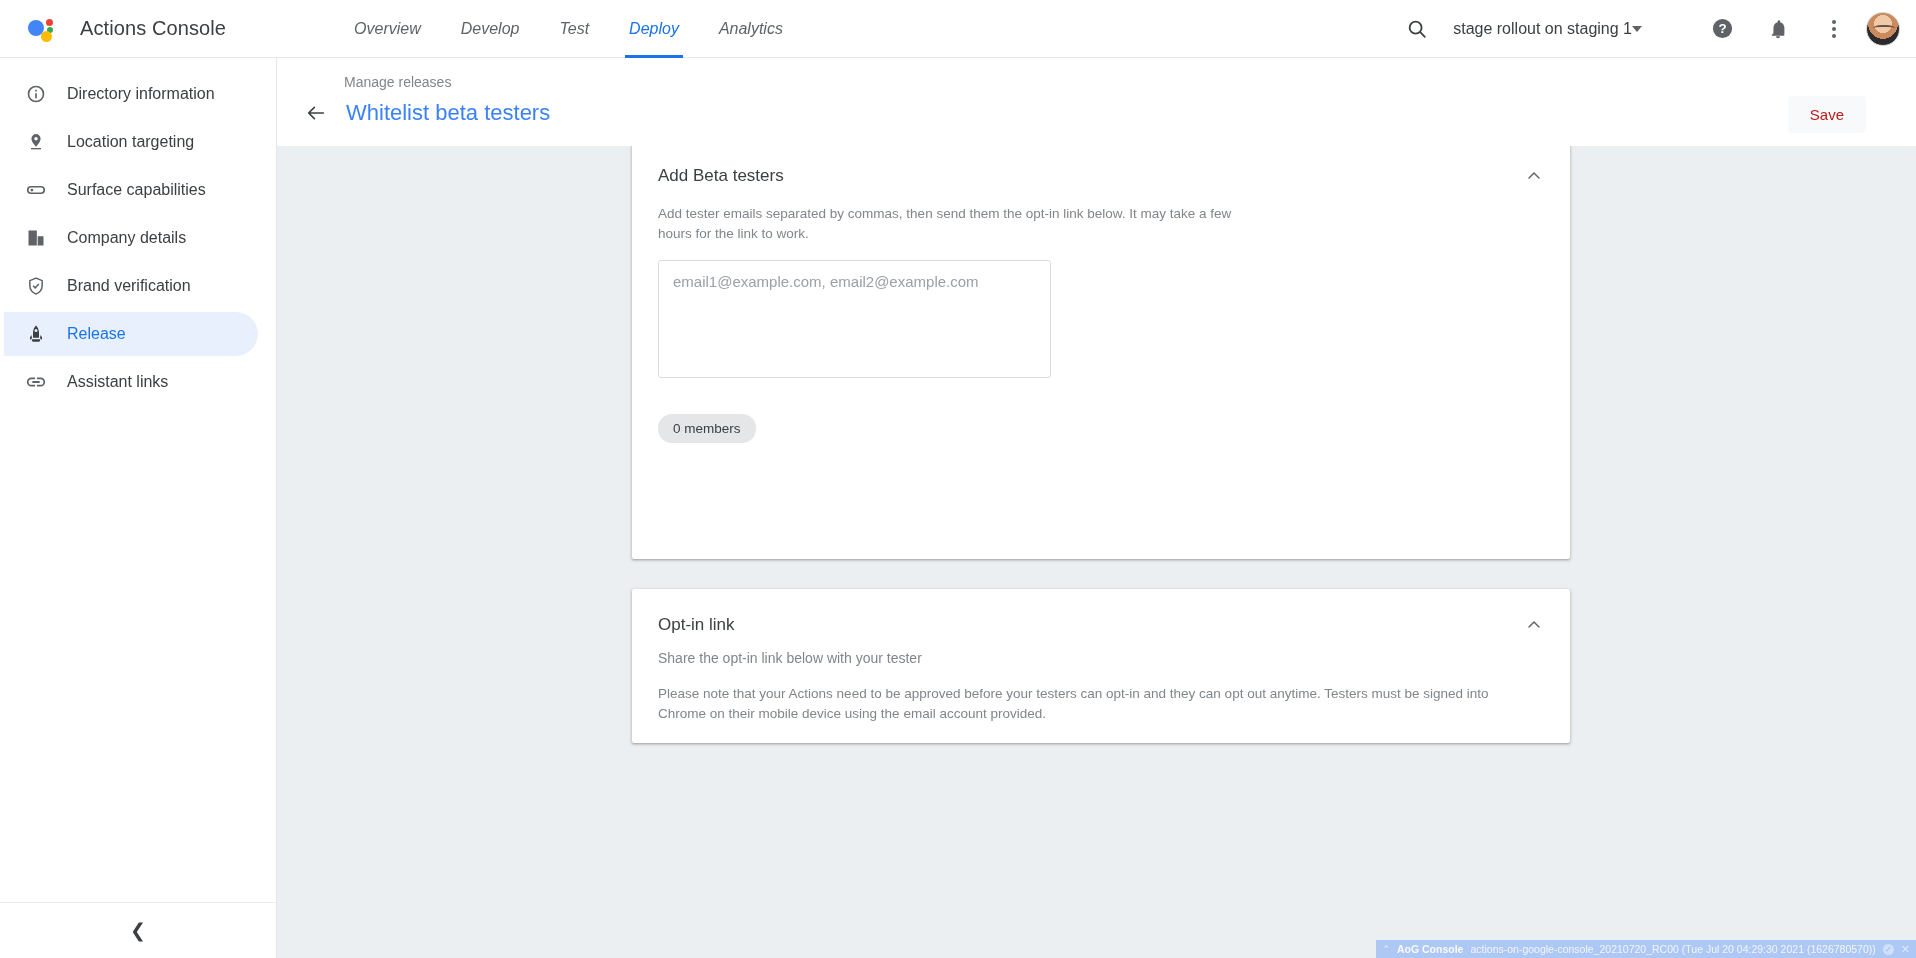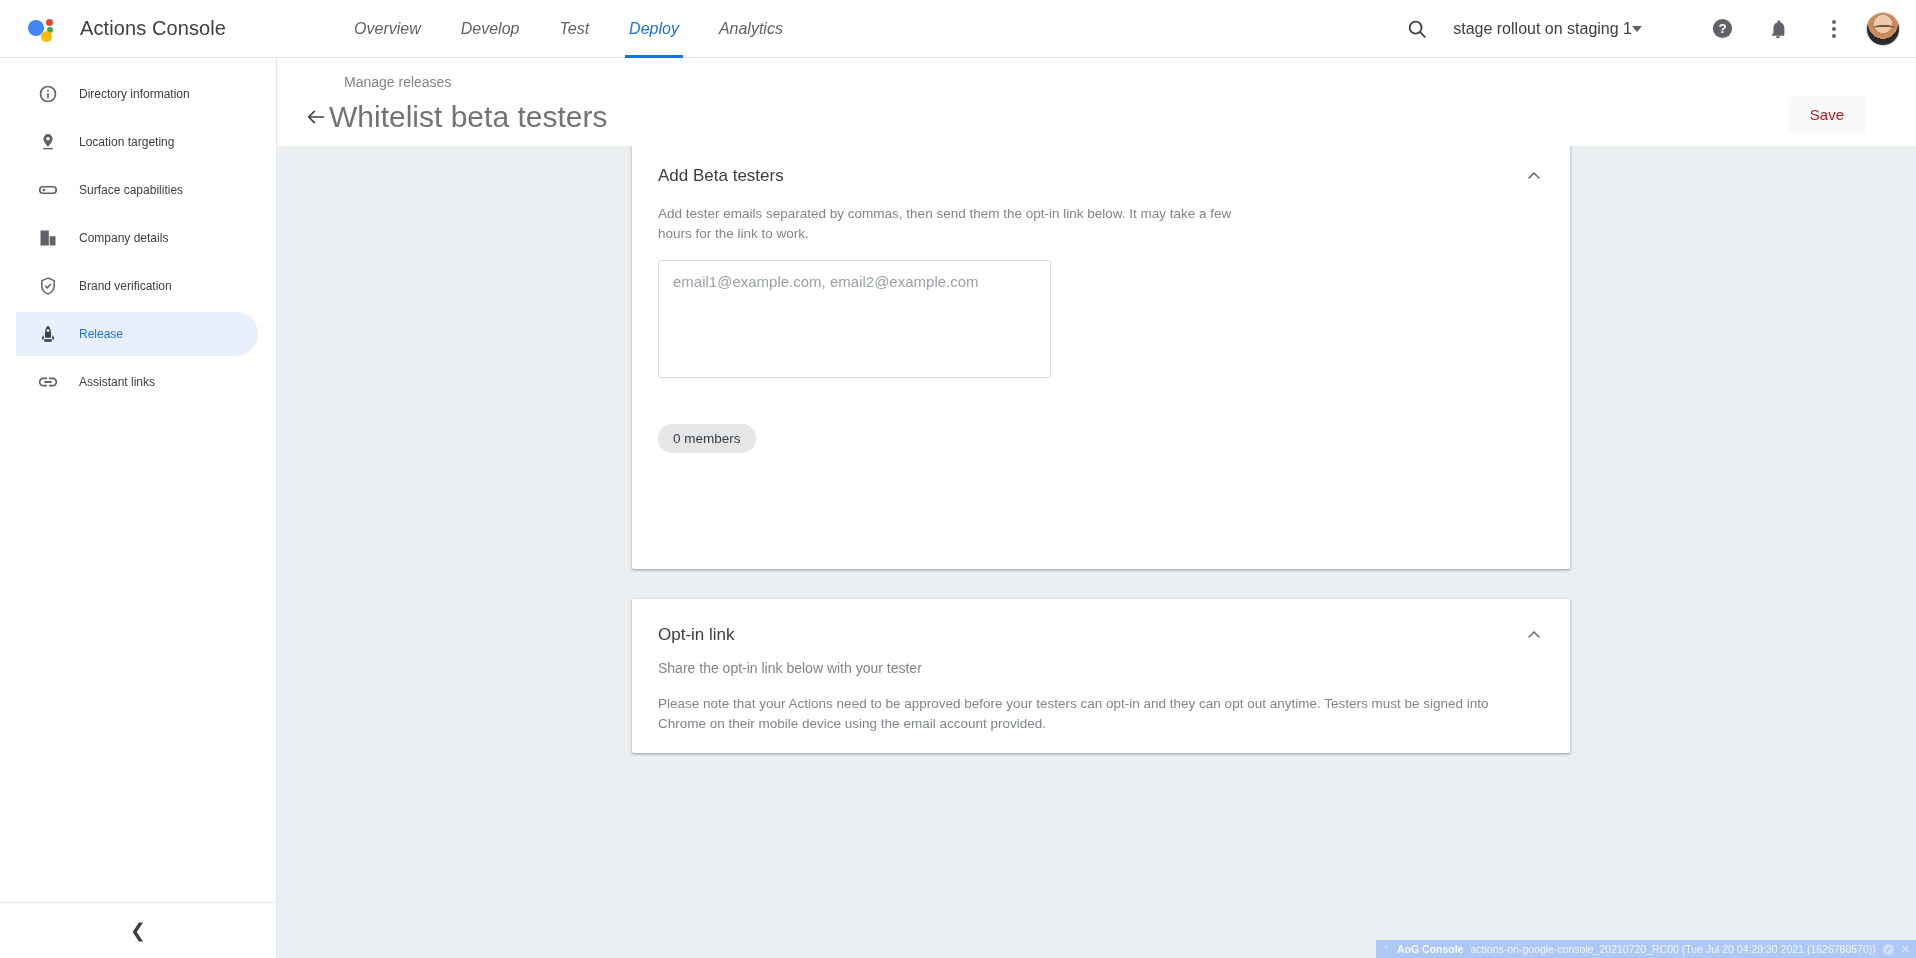--- a/index.html
+++ b/index.html
@@ -71,23 +71,23 @@
   .dots-v i { width: 4px; height: 4px; border-radius: 50%; background: #5f6368; display: block; }
 
   
   .sidebar {
     position: absolute; left: 0; top: 58px; width: 277px; height: 900px;
     background: #ffffff; border-right: 1px solid #e4e6e8;
   }
   .side-list { padding-top: 10px; }
   .side-item {
     display: flex; align-items: center; height: 44px;
-    margin: 4px 18px 4px 16px; padding-left: 20px;
+    margin: 4px 18px 4px 4px; padding-left: 20px;
     border-radius: 0 22px 22px 0; cursor: pointer;
-    color: #3c4043; font-size: 12px; white-space: nowrap;
+    color: #3c4043; font-size: 16px; white-space: nowrap;
   }
   .side-item .s-ico { width: 24px; height: 24px; margin-right: 19px; flex: 0 0 24px;
     display:flex; align-items:center; justify-content:center; }
   .side-item .s-ico svg { fill: #5f6368; }
   .side-item.active { background: #e8f0fe; color: #1a73e8; }
   .side-item.active .s-ico svg { fill: #3c4043; }
 
   .collapse-btn {
     position: absolute; left: 0; bottom: 0; width: 276px; height: 56px;
     border-top: 1px solid #e8eaed;
@@ -101,21 +101,21 @@
     background: #ffffff;
   }
   .page-header {
     height: 88px; background: #ffffff; padding: 14px 40px 0 26px;
     display: flex; align-items: flex-start; justify-content: space-between;
   }
   .crumbs-block { padding-top: 2px; }
   .breadcrumb { font-size: 14px; color: #80868b; padding-left: 41px; }
   .title-row { display: flex; align-items: center; margin-top: 10px; }
   .back-arrow { width: 26px; height: 26px; display: flex; align-items: center; justify-content: center; cursor: pointer; }
-  .page-title { font-size: 30px; color: #737373; white-space: nowrap; }
+  .page-title { font-size: 22px; color: #3b82f6; margin-left: 17px; white-space: nowrap; }
   .save-btn {
     margin-top: 24px; margin-right: 10px;
     background: #f8f9fa; color: #b91c1c; border: none;
     font-size: 15px; font-family: inherit;
     padding: 10px 22px; border-radius: 4px; cursor: default; white-space: nowrap;
   }
 
   .scroll-area {
     position: absolute; left: 0; right: 0; top: 88px; bottom: 0;
     background: #eceff1; padding: 0 0 0 0; overflow: hidden;
@@ -140,21 +140,21 @@
 
   .email-textarea {
     margin-top: 17px; width: 393px; height: 118px;
     border: 1px solid #dadce0; border-radius: 3px;
     padding: 12px 14px; font-size: 15px; color: #3c4043;
     font-family: inherit; resize: none; outline: none; background: #fff;
   }
   .email-textarea::placeholder { color: #9aa0a6; }
 
   .members-chip {
-    display: inline-block; margin-top: 42px;
+    display: inline-block; margin-top: 32px;
     background: #e4e6e8; color: #3c4043;
     border-radius: 14px; padding: 7px 15px; font-size: 13.5px;
   }
   .card.first .card-body-pad { height: 96px; }
 
   .optin-desc { font-size: 14px; color: #80868b; margin-top: 12px; }
 
   .link-row { display: flex; align-items: center; margin-top: 16px; }
   .link-input {
     width: 518px; height: 36px;

